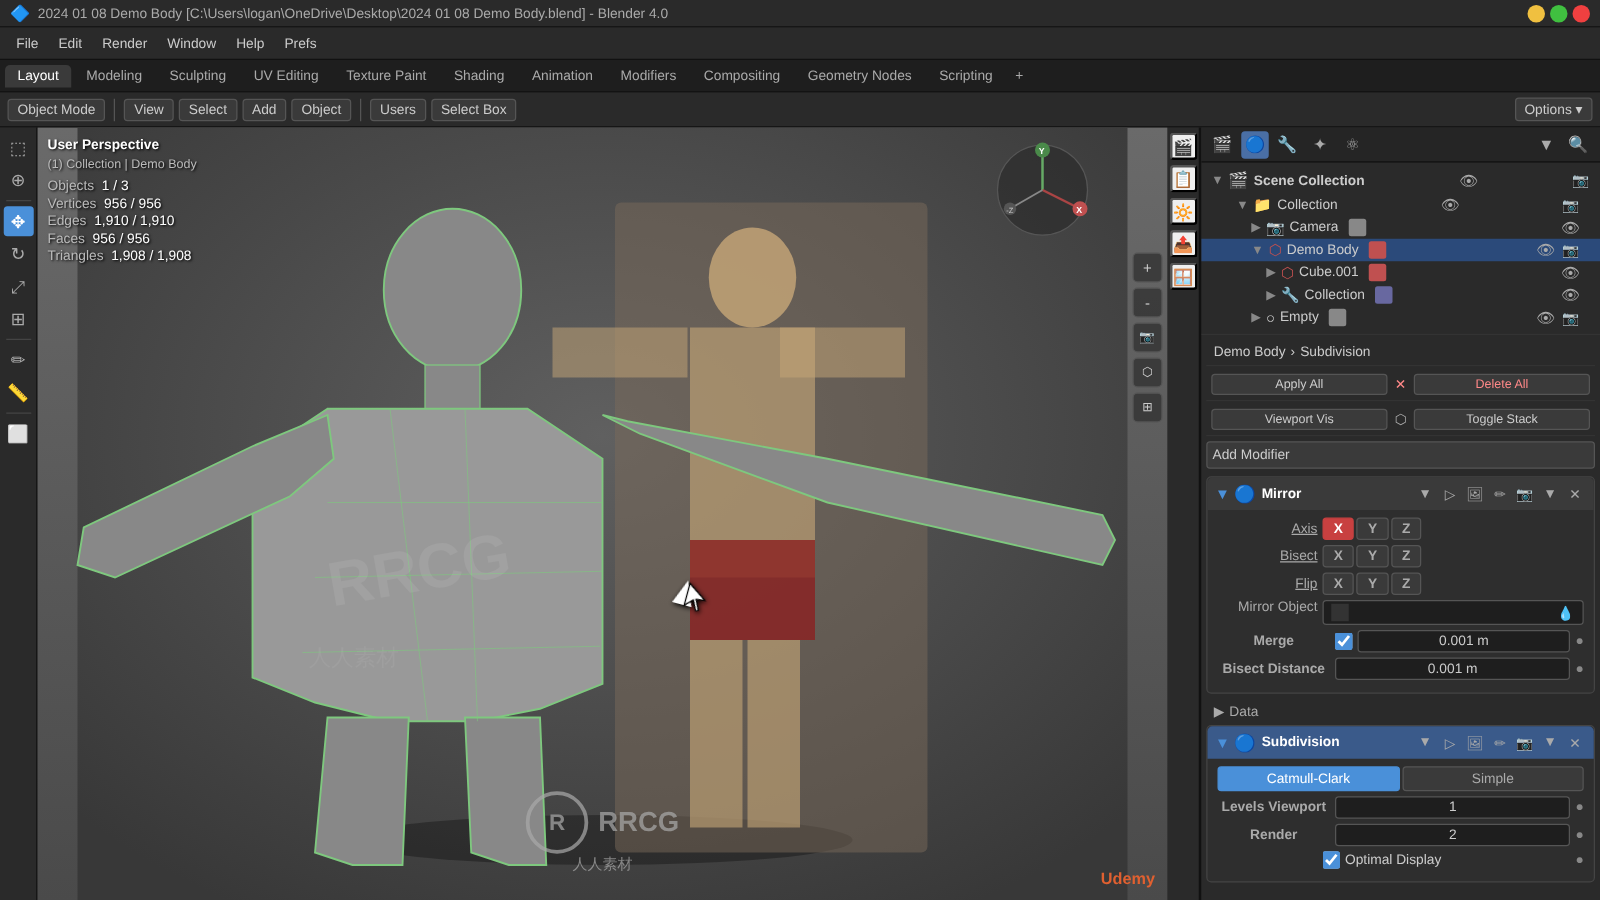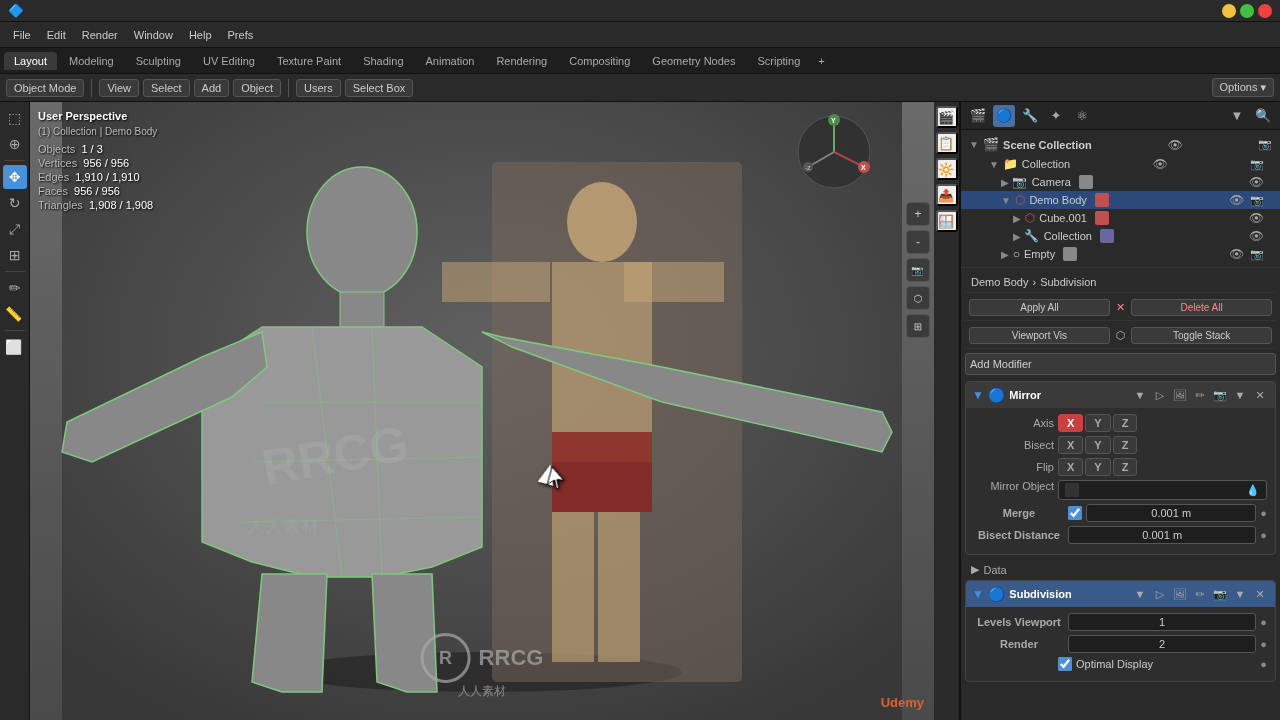--- a/index.html
+++ b/index.html
@@ -147,21 +147,21 @@
     .mod-card-header {
       display: flex; align-items: center; gap: 4px; padding: 4px 6px;
       background: #3a3a3a; border-radius: 4px 4px 0 0; cursor: pointer;
     }
     .mod-card-body { padding: 6px 8px; }
     .mod-card-title { font-size: 11px; color: #fff; font-weight: bold; flex: 1; }
     .mod-card-icons { display: flex; gap: 2px; margin-left: auto; }
     .mod-icon-btn { width: 18px; height: 18px; display: flex; align-items: center; justify-content: center; color: #aaa; cursor: pointer; font-size: 11px; border-radius: 2px; }
 
     .mod-row { display: flex; align-items: center; margin-bottom: 4px; gap: 4px; }
-    .mod-label { color: #aaa; font-size: 11px; min-width: 80px; text-align: right; }
+    .mod-label { color: #aaa; font-size: 11px; min-width: 80px; text-align: right; text-decoration: underline; }
     .mod-axis-group { display: flex; gap: 2px; }
     .axis-btn {
       padding: 2px 8px; border: 1px solid #555; border-radius: 3px; cursor: pointer;
       font-size: 11px; font-weight: bold; background: #3a3a3a; color: #aaa;
     }
     .axis-btn.x.active { background: #c84040; color: #fff; border-color: #c84040; }
     .axis-btn.y { color: #aaa; }
     .axis-btn.z { color: #aaa; }
 
     .mod-checkbox-row { display: flex; align-items: center; margin-bottom: 4px; gap: 4px; }
@@ -193,20 +193,21 @@
     ::-webkit-scrollbar { width: 6px; }
     ::-webkit-scrollbar-track { background: #1e1e1e; }
     ::-webkit-scrollbar-thumb { background: #555; border-radius: 3px; }
   </style>
 </head>
 <body>
 
 <div id="titlebar">
   <div id="titlebar-left">
     <span style="font-size:13px;">🔷</span>
+    <span>2024 01 08 Demo Body [C:\Users\logan\OneDrive\Desktop\2024 01 08 Demo Body.blend] - Blender 4.0</span>
   </div>
   <div id="titlebar-right">
     <button class="titlebar-btn tb-min"></button>
     <button class="titlebar-btn tb-max"></button>
     <button class="titlebar-btn tb-close"></button>
   </div>
 </div>
 
 <div id="menubar">
   <div class="menu-item">File</div>
@@ -218,21 +219,21 @@
 </div>
 
 <div id="workspacetabs">
   <div class="ws-tab active">Layout</div>
   <div class="ws-tab">Modeling</div>
   <div class="ws-tab">Sculpting</div>
   <div class="ws-tab">UV Editing</div>
   <div class="ws-tab">Texture Paint</div>
   <div class="ws-tab">Shading</div>
   <div class="ws-tab">Animation</div>
-  <div class="ws-tab">Rendering</div>
+  <div class="ws-tab">Modifiers</div>
   <div class="ws-tab">Compositing</div>
   <div class="ws-tab">Geometry Nodes</div>
   <div class="ws-tab">Scripting</div>
   <div class="ws-add">+</div>
 </div>
 
 <div id="toolbar-header">
   <button class="th-btn">Object Mode</button>
   <div class="th-separator"></div>
   <button class="th-btn">View</button>
@@ -573,20 +574,24 @@
             <span class="mod-icon-btn">▷</span>
             <span class="mod-icon-btn">🖼</span>
             <span class="mod-icon-btn">✏</span>
             <span class="mod-icon-btn">📷</span>
             <span class="mod-icon-btn">▼</span>
             <span class="mod-icon-btn">✕</span>
           </div>
         </div>
         <div class="mod-card-body">
 
+          <div class="sub-type-row">
+            <button class="sub-type-btn active">Catmull-Clark</button>
+            <button class="sub-type-btn">Simple</button>
+          </div>
 
           <div class="mod-input-row">
             <span class="mod-input-label">Levels Viewport</span>
             <div class="mod-input-val">1</div>
             <span style="color:#888;cursor:pointer;">●</span>
           </div>
 
           <div class="mod-input-row">
             <span class="mod-input-label">Render</span>
             <div class="mod-input-val">2</div>

